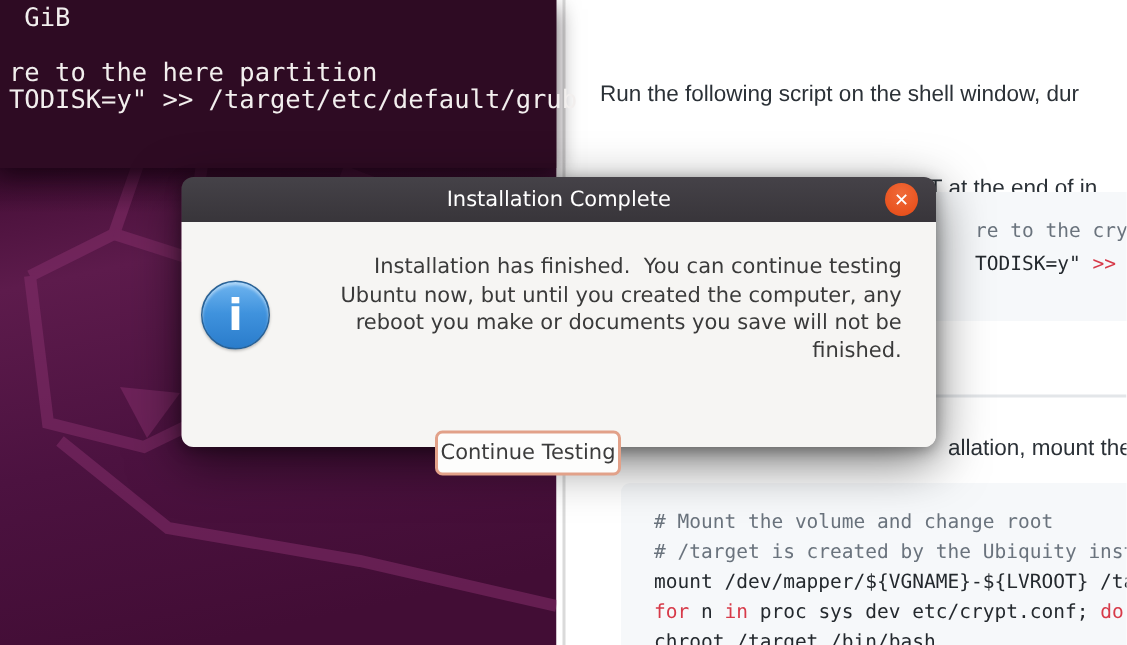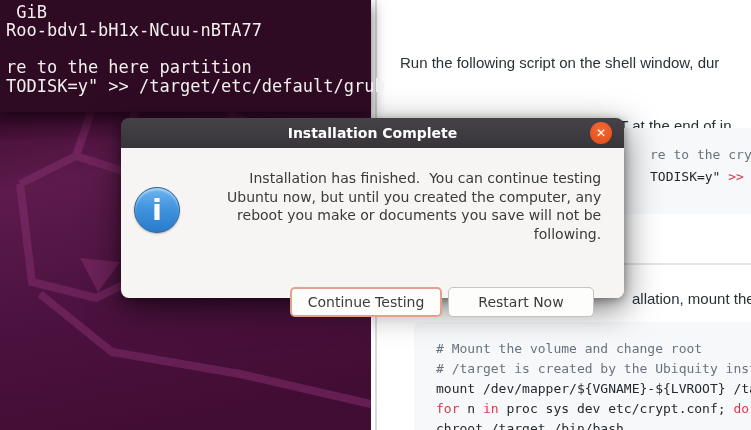--- a/index.html
+++ b/index.html
@@ -41,50 +41,49 @@
   .doc-hr { position:absolute; left:29px; top:263px; width:351px; height:2px; background:#e3e6e9; }
 
   
   .dialog { position:absolute; left:121px; top:118px; width:503px; height:180px; z-index:10;
             border-radius:8px; box-shadow:0 10px 34px rgba(0,0,0,.55), 0 2px 10px rgba(0,0,0,.35);
             font-family:"DejaVu Sans",sans-serif; }
   .titlebar { position:absolute; left:0; top:0; width:503px; height:30px;
               background:linear-gradient(#454248,#38353a);
               border-radius:8px 8px 0 0; }
   .dlg-title { display:block; text-align:center; line-height:30px; color:#ffffff;
-               font-size:14px; font-weight:bold; }
+               font-size:14px; font-weight:normal; }
   .close-btn { position:absolute; right:12px; top:4px; width:22px; height:22px;
                border:none; border-radius:50%; cursor:default;
                background:radial-gradient(circle at 50% 32%, #f0define6a38, #e9531f 70%, #dd4a16);
                background:radial-gradient(circle at 50% 32%, #f06a38, #e9531f 70%, #dd4a16);
                color:#fff; font-size:12px; font-weight:bold; line-height:20px; text-align:center;
                font-family:"DejaVu Sans",sans-serif; }
   .dlg-body { position:absolute; left:0; top:30px; width:503px; height:150px;
               background:#f6f5f3; border-radius:0 0 8px 8px; }
   .info-icon { position:absolute; left:13px; top:39px; width:46px; height:46px; border-radius:50%;
                background:linear-gradient(180deg,#6fb5f0 0%, #3f92dd 48%, #2a7ccb 100%);
                border:1px solid #2a6194; color:#ffffff; font-size:29px; font-weight:bold;
                text-align:center; line-height:44px;
                box-shadow:inset 0 2px 2px rgba(255,255,255,.45), 0 1px 2px rgba(0,0,0,.25); }
   .msg { position:absolute; left:106px; top:21px; }
   .msg div { font-size:14px; line-height:18.6px; color:#3a3a3a; white-space:pre;text-align:right; }
   .dlg-btn { position:absolute; top:139px; height:30px; background:#fdfdfc;
              border-radius:5px; font-size:14px; color:#3c3c3c;
              font-family:"DejaVu Sans",sans-serif; cursor:default; }
-  .btn-continue { left:169px; width:152px; border:2px solid #e2a189; }
+  .btn-continue { left:169px; width:124px; border:2px solid #e2a189; }
   .btn-restart  { left:327px; width:146px; border:1px solid #c8c3be; }
 </style>
 </head>
 <body>
 
 <div class="screen">
 
   <div class="terminal">
     <div class="tl"> GiB</div>
-    <div class="tl">Roo-bdv1-bH1x-NCuu-nBTA77</div>
     <div class="tl"></div>
     <div class="tl">re to the here partition</div>
     <div class="tl">TODISK=y" &gt;&gt; /target/etc/default/grub</div>
   </div>
 
   <div class="wallpaper">
     <svg width="371" height="318" viewBox="0 0 371 318" xmlns="http://www.w3.org/2000/svg">
       <defs>
         <linearGradient id="wg" x1="0.1" y1="0" x2="0.35" y2="1">
           <stop offset="0" stop-color="#470f38"></stop>
@@ -146,20 +145,19 @@
     <div class="titlebar">
       <span class="dlg-title">Installation Complete</span>
       <button class="close-btn">✕</button>
     </div>
     <div class="dlg-body">
       <div class="info-icon">i</div>
       <div class="msg">
         <div>Installation has finished.  You can continue testing</div>
         <div>Ubuntu now, but until you created the computer, any</div>
         <div>reboot you make or documents you save will not be</div>
-        <div>following.</div>
+        <div>finished.</div>
       </div>
       <button class="dlg-btn btn-continue">Continue Testing</button>
-      <button class="dlg-btn btn-restart">Restart Now</button>
     </div>
   </div>
 
 </div>
 
 </body></html>

